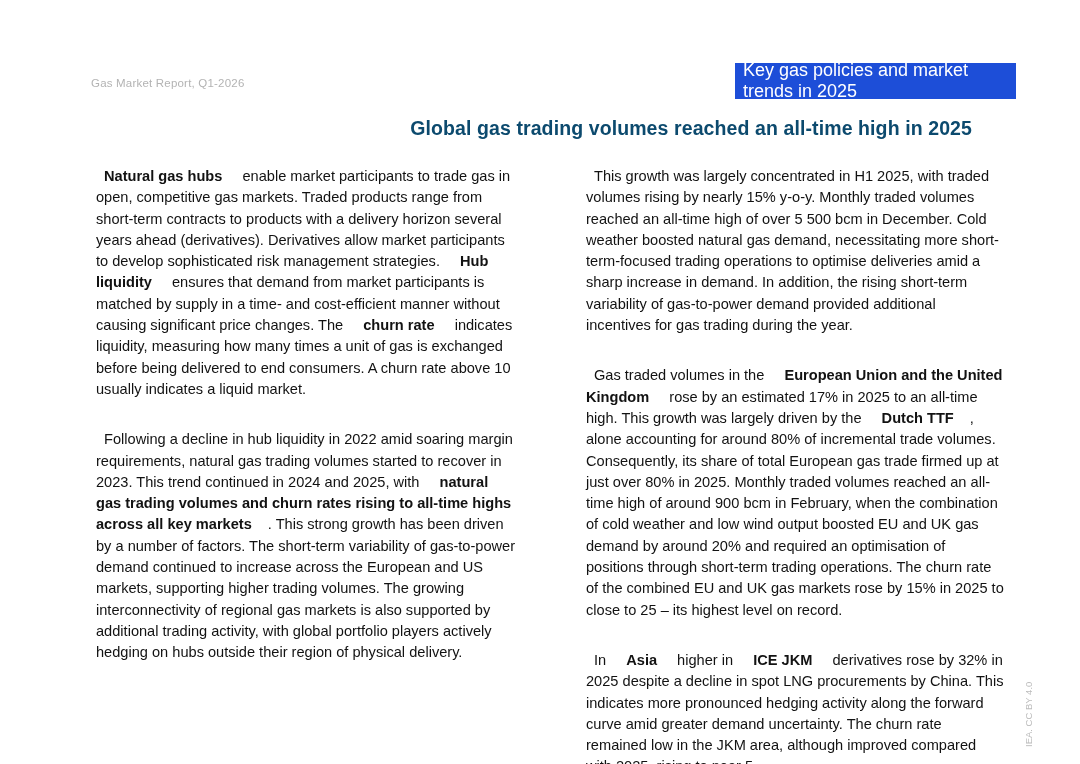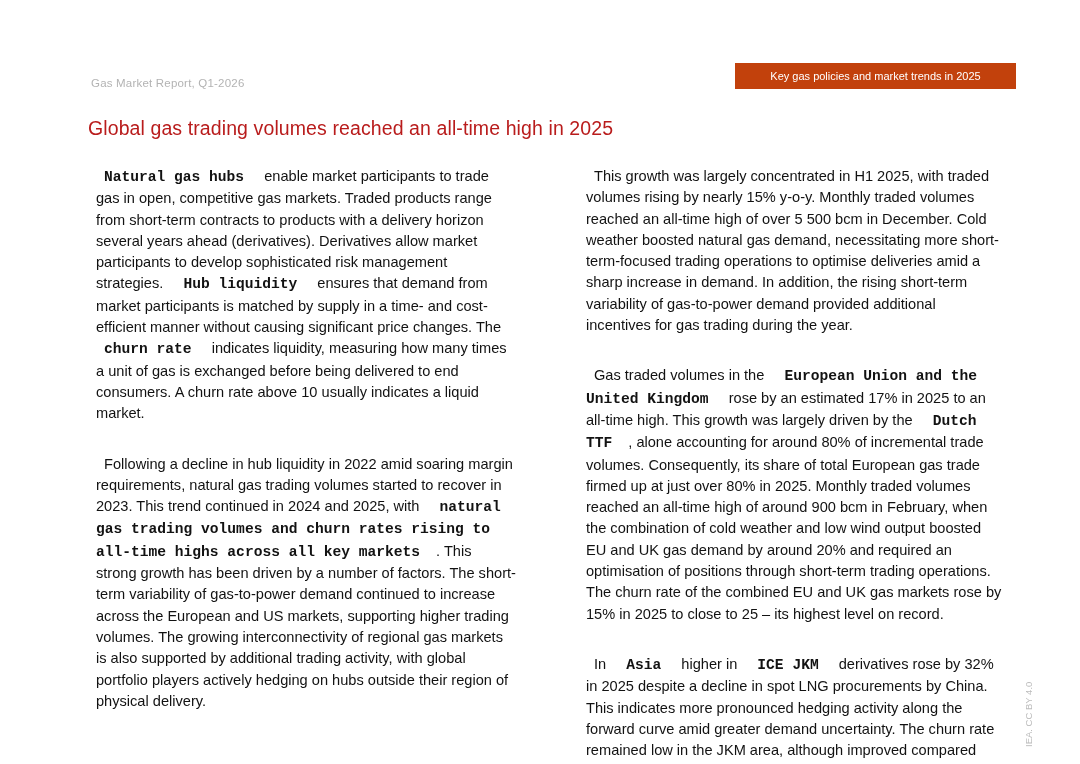--- a/index.html
+++ b/index.html
@@ -17,48 +17,49 @@
     left: 75px; top: 61px;
     font-size: 11.5px;
     color: #b3b3b3;
     letter-spacing: 0.2px;
   }
   .banner {
     position: absolute;
     top: 55px;
     left: 727px;
     width: 281px;
-    height: 26px;
-    background: #c2410c;
+    height: 36px;
+    background: #1d4ed8;
     color: #ffffff;
-    font-size: 11px;
+    font-size: 18px;
     display: flex;
     align-items: center;
     justify-content: center;
   }
   .page-title {
     position: absolute;
     left: 72px; top: 101px;
     width: 900px;
     font-size: 19.5px;
-    font-weight: normal;
-    color: #b91c1c;
+    font-weight: bold;
+    color: #0c4a6e;
     letter-spacing: 0.1px;
+    text-align: right;
   }
   .col {
     position: absolute;
     top: 142px;
     font-size: 14.6px;
     line-height: 21.3px;
     color: #121212;
   }
   .col-left  { left: 72px;  width: 452px; }
   .col-right { left: 562px; width: 450px; }
   .col p { margin-bottom: 13px; }
-  .col b { font-weight: bold; font-family: Liberation Mono, monospace; }
+  .col b { font-weight: bold; }
 
   .footer {
     position: absolute;
     left: 0; right: 0;
     top: 711px;
     text-align: center;
     font-size: 12.5px;
     color: #262626;
     font-variant: small-caps;
     letter-spacing: 0.3px;

